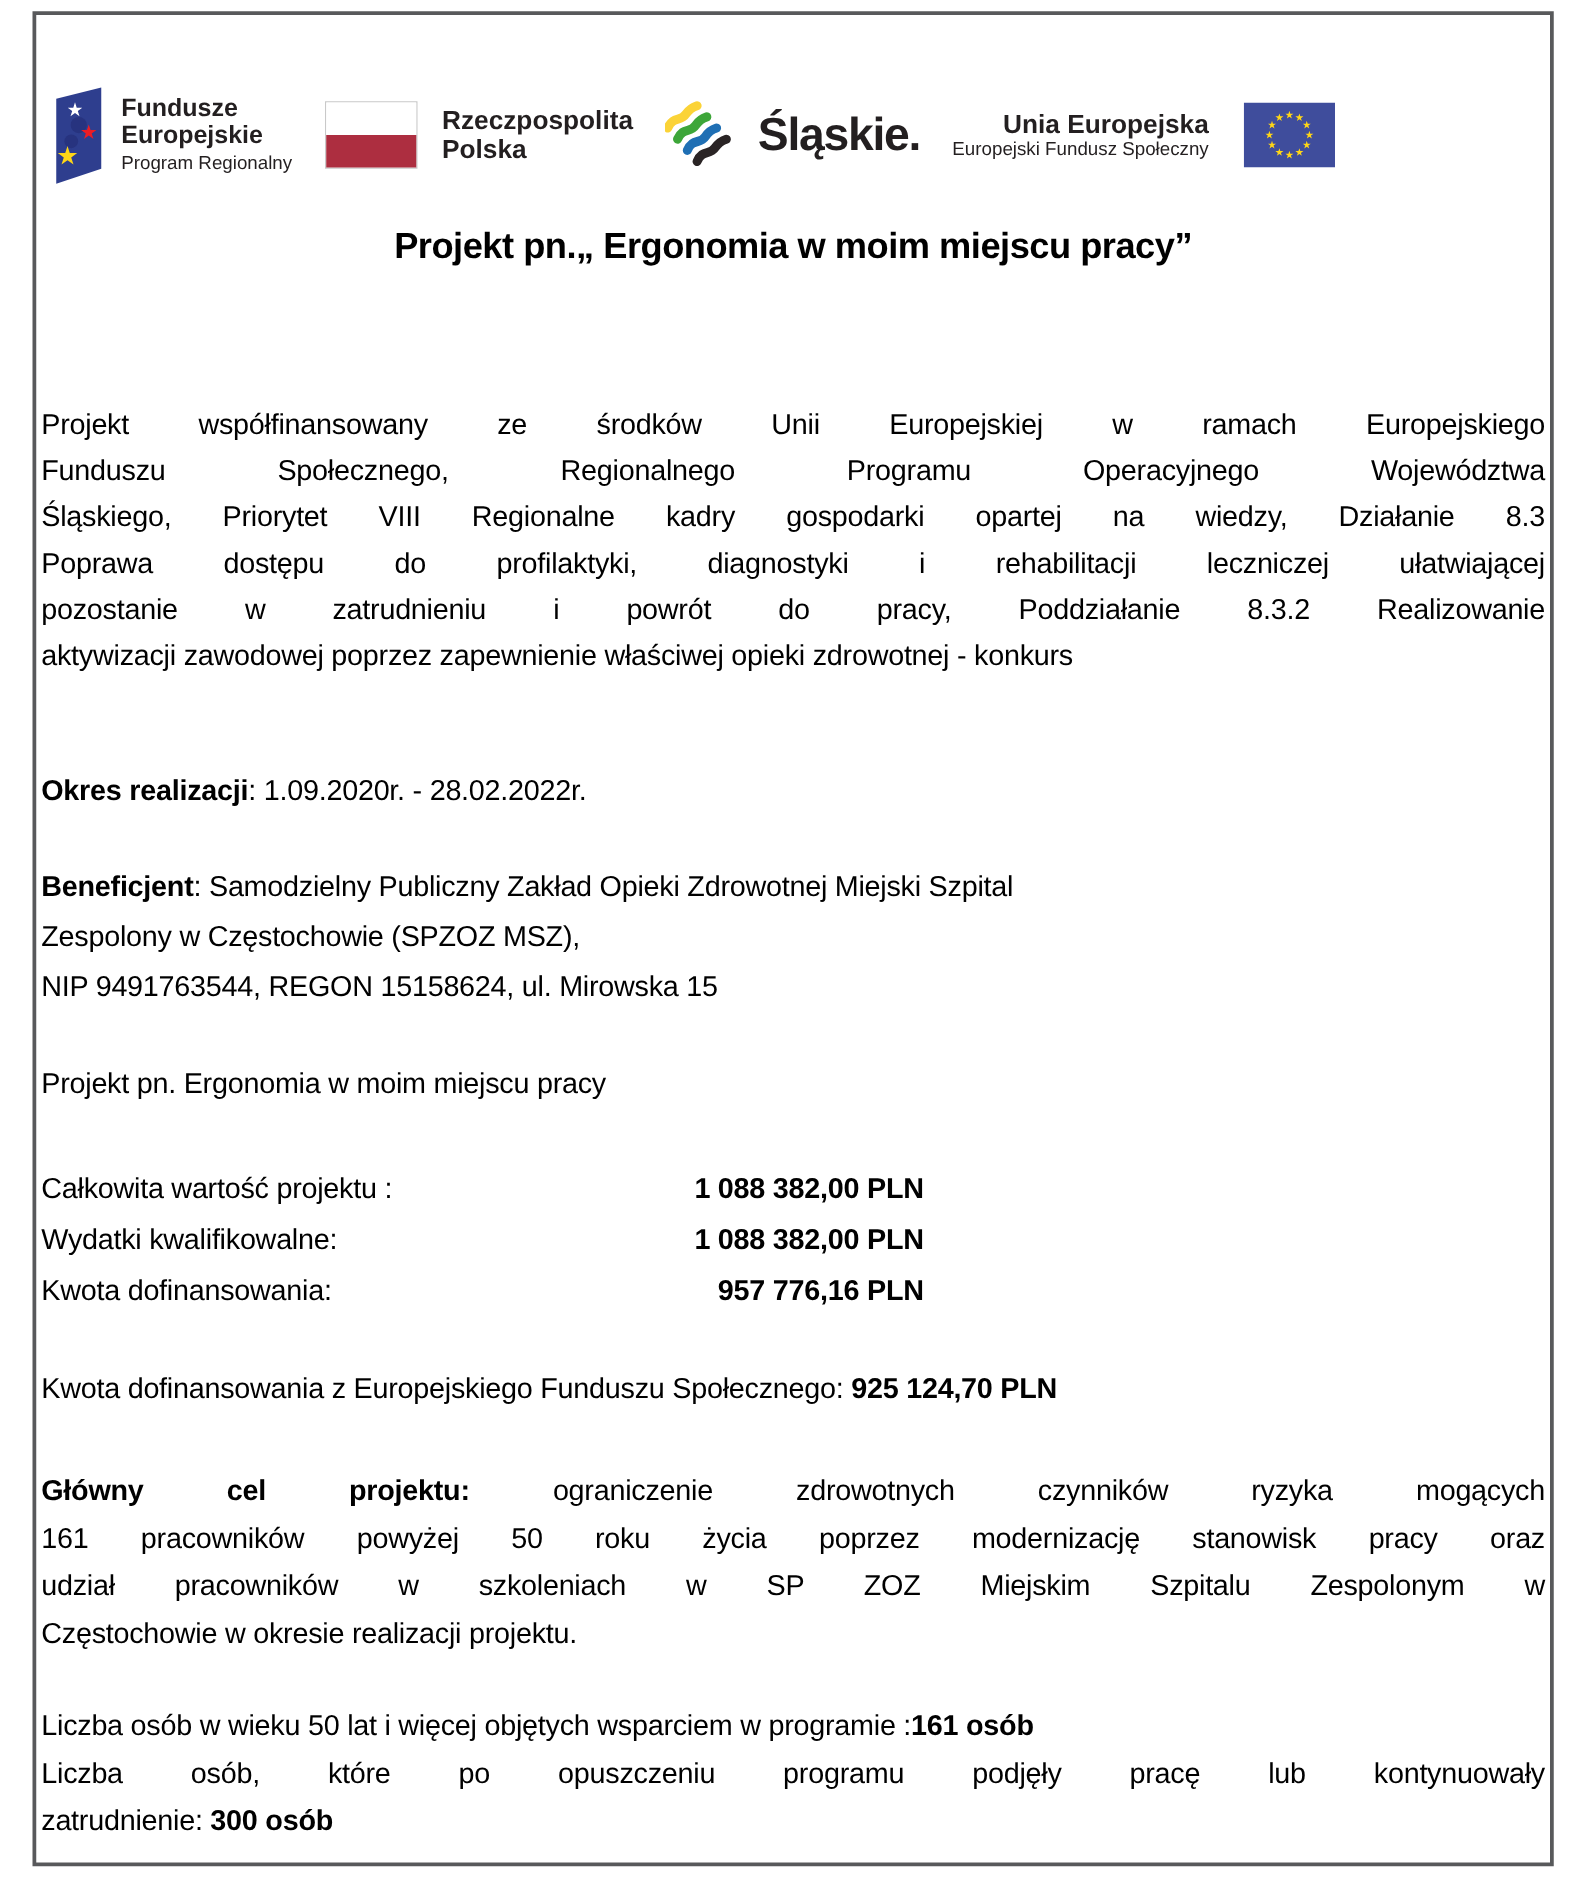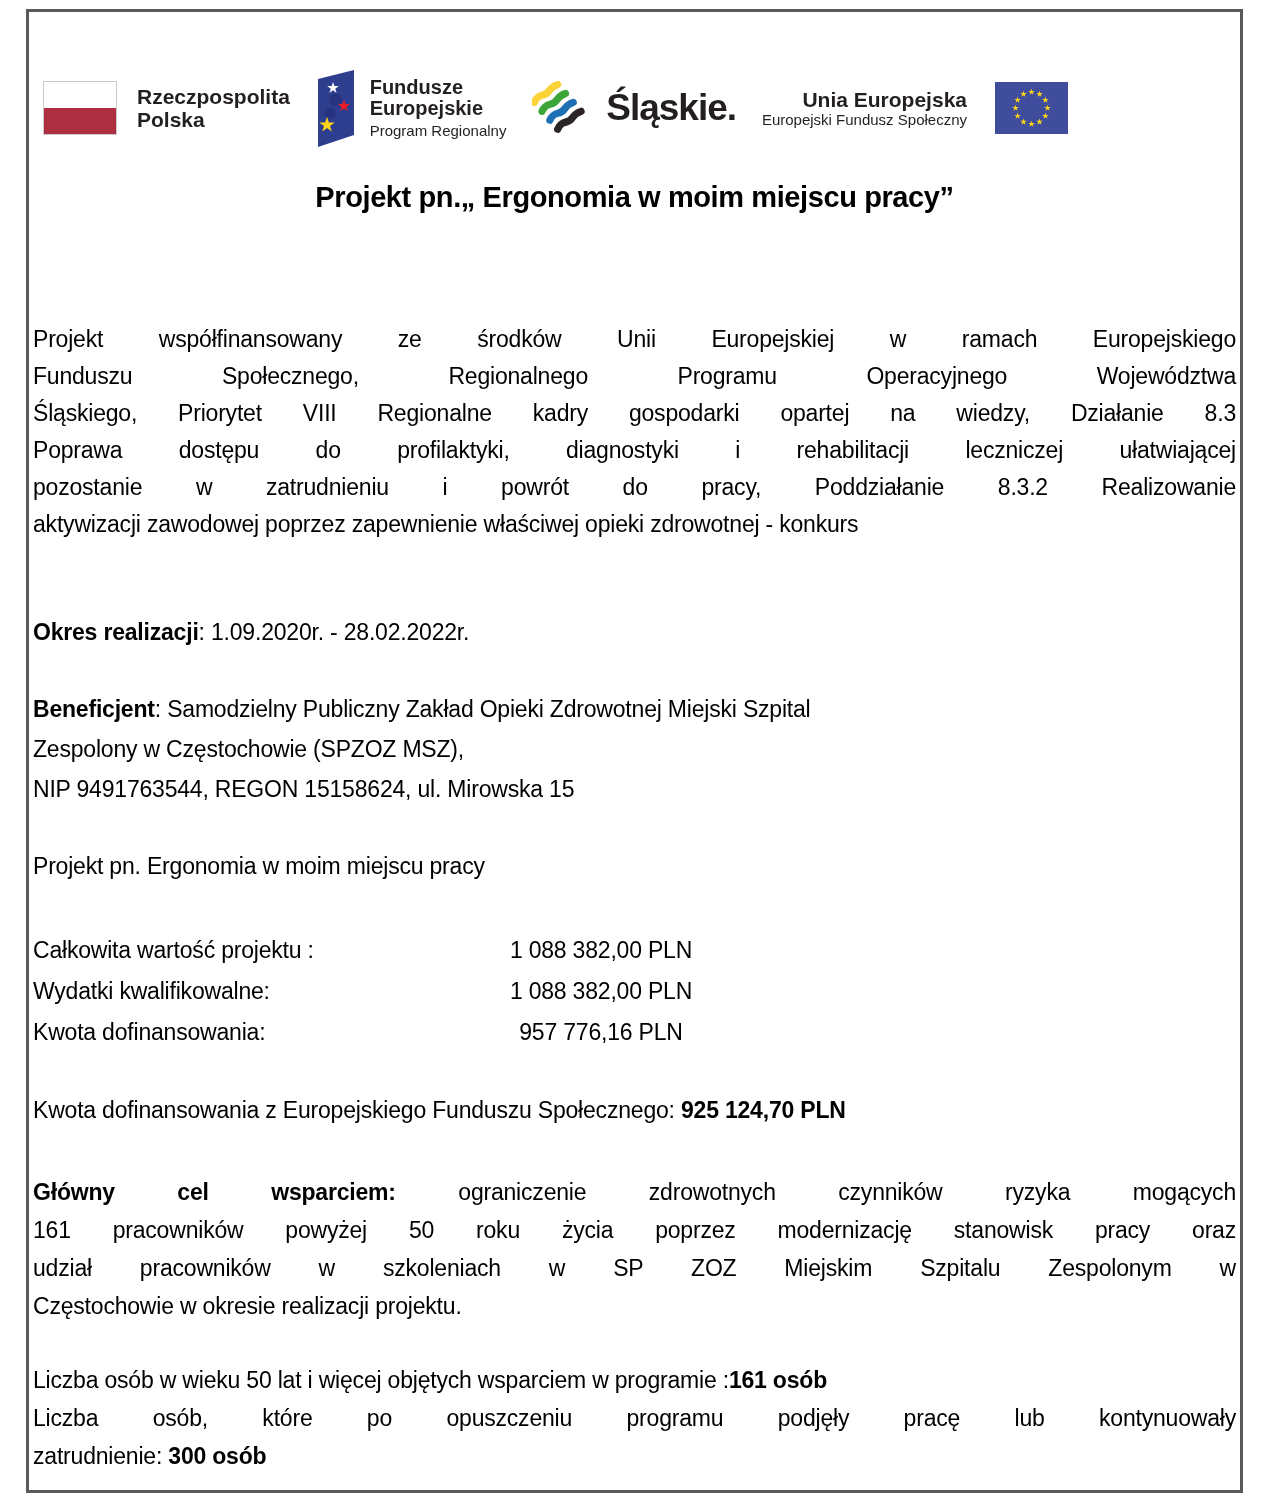--- a/index.html
+++ b/index.html
@@ -40,21 +40,21 @@
   .jline    { line-height:37px; text-align:justify; text-align-last:justify; }
   .lastline { line-height:37px; }
   .intro   { margin-top:106px; }
   .okres   { margin-top:71px; line-height:37px; }
   .ben     { margin-top:38px; }
   .ben div { line-height:40px; }
   .projekt { margin-top:38px; line-height:38px; }
   .finance { margin-top:45px; }
   .finrow  { display:flex; line-height:41px; }
   .finlabel{ width:430px; }
-  .finval  { width:276px; text-align:center; font-weight:normal; }
+  .finval  { width:276px; text-align:right; font-weight:bold; }
   .efs     { margin-top:38px; line-height:38px; }
   .cel     { margin-top:44px; }
   .cel .jline, .cel .lastline { line-height:38px; }
   .wska    { margin-top:36px; }
   .wska div{ line-height:38px; }
   b { font-weight:bold; }
 </style>
 </head>
 <body>
 
@@ -62,43 +62,43 @@
   <defs>
     <path id="star5" d="M0,-3.4 L0.76,-1.05 L3.23,-1.05 L1.24,0.40 L2.0,2.75 L0,1.3 L-2.0,2.75 L-1.24,0.40 L-3.23,-1.05 L-0.76,-1.05 Z"></path>
   </defs>
 </svg>
 
 <div class="sheet">
 
   <div class="logos">
 
     <div class="logo">
-      <div class="pl-flag">
-        <div class="w"></div>
-          <div class="r"></div>
-      </div>
-      <div class="pl-text">
-        <div>Rzeczpospolita</div>
-        <div>Polska</div>
-      </div>
-    </div>
-
-    <div class="logo">
       <svg width="40" height="82" viewBox="0 0 40 82">
         <polygon points="2,12 38,3 38,68 2,80" fill="#2e3e8e"></polygon>
         <circle cx="20" cy="33" r="6.5" fill="#27337f"></circle>
         <circle cx="14" cy="46" r="5.5" fill="#27337f"></circle>
         <use href="#star5" transform="translate(17,21) scale(1.8)" fill="#ffffff"></use>
         <use href="#star5" transform="translate(28,39) scale(1.9)" fill="#ed1c24"></use>
         <use href="#star5" transform="translate(11,58) scale(2.4)" fill="#ffd617"></use>
       </svg>
       <div class="fe-text">
         <div class="fe-line">Fundusze</div>
         <div class="fe-line">Europejskie</div>
         <div class="fe-sub">Program Regionalny</div>
+      </div>
+    </div>
+
+    <div class="logo">
+      <div class="pl-flag">
+        <div class="w"></div>
+          <div class="r"></div>
+      </div>
+      <div class="pl-text">
+        <div>Rzeczpospolita</div>
+        <div>Polska</div>
       </div>
     </div>
 
     <div class="logo">
       <svg width="58" height="62" viewBox="0 0 52 46">
         <g fill="none" stroke-width="6.5" stroke-linecap="round">
           <path d="M2,18 C6,9 11,14 15,8 C17,5 20,3 23,2" stroke="#fbd337"></path>
           <path d="M2,18 C6,9 11,14 15,8 C17,5 20,3 23,2" stroke="#3da639" transform="translate(7,8)"></path>
           <path d="M2,18 C6,9 11,14 15,8 C17,5 20,3 23,2" stroke="#1f6fb4" transform="translate(14,16)"></path>
           <path d="M2,18 C6,9 11,14 15,8 C17,5 20,3 23,2" stroke="#2a2425" transform="translate(21,24)"></path>
@@ -168,21 +168,21 @@
       <div class="finlabel">Kwota dofinansowania:</div>
       <div class="finval">957 776,16 PLN</div>
     </div>
   </div>
 
   <div class="blk efs">
     <span>Kwota dofinansowania z Europejskiego Funduszu Społecznego: </span><b>925 124,70 PLN</b>
   </div>
 
   <div class="blk cel">
-    <div class="jline"><b>Główny cel wsparciem:</b><span> ograniczenie zdrowotnych czynników ryzyka mogących</span></div>
+    <div class="jline"><b>Główny cel projektu:</b><span> ograniczenie zdrowotnych czynników ryzyka mogących</span></div>
     <div class="jline">161 pracowników powyżej  50 roku życia poprzez modernizację stanowisk pracy oraz</div>
     <div class="jline">udział pracowników  w szkoleniach w SP ZOZ Miejskim Szpitalu Zespolonym w</div>
     <div class="lastline">Częstochowie w okresie realizacji projektu.</div>
   </div>
 
   <div class="blk wska">
     <div><span>Liczba osób w wieku 50 lat i więcej objętych wsparciem w programie :</span><b>161 osób</b></div>
     <div class="jline">Liczba osób, które po opuszczeniu programu podjęły pracę lub kontynuowały</div>
     <div><span>zatrudnienie: </span><b>300 osób</b></div>
   </div>

